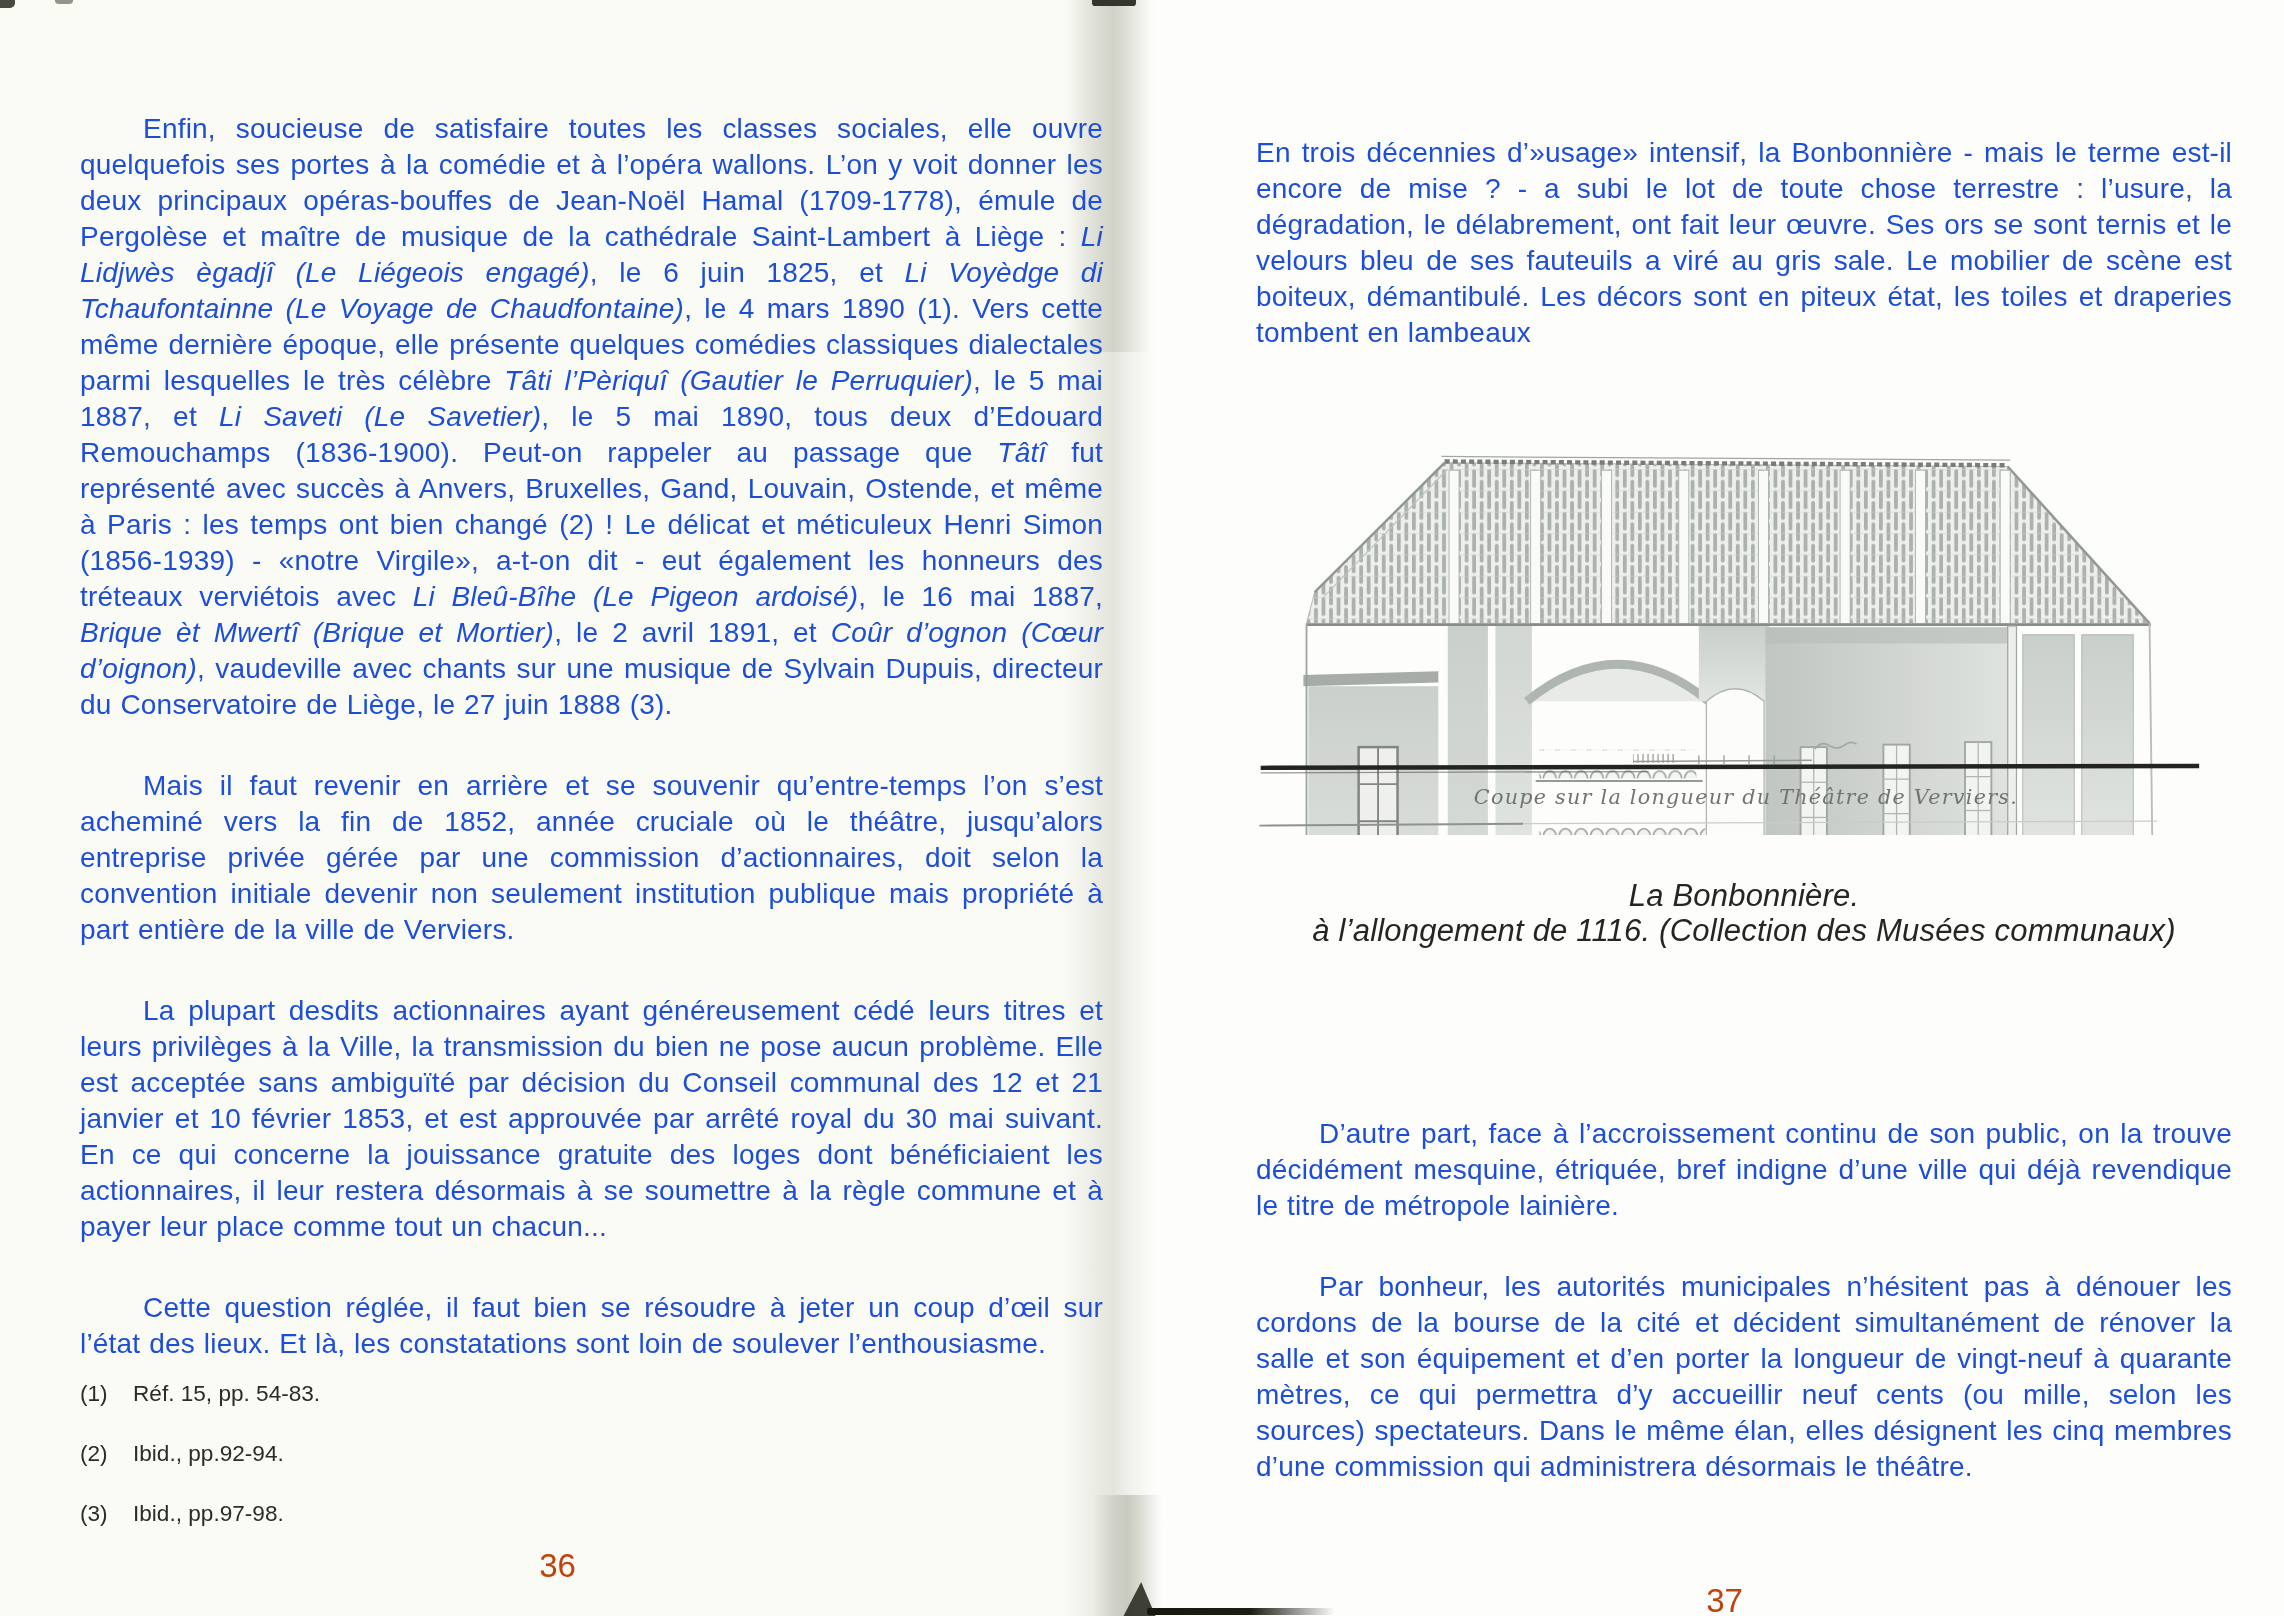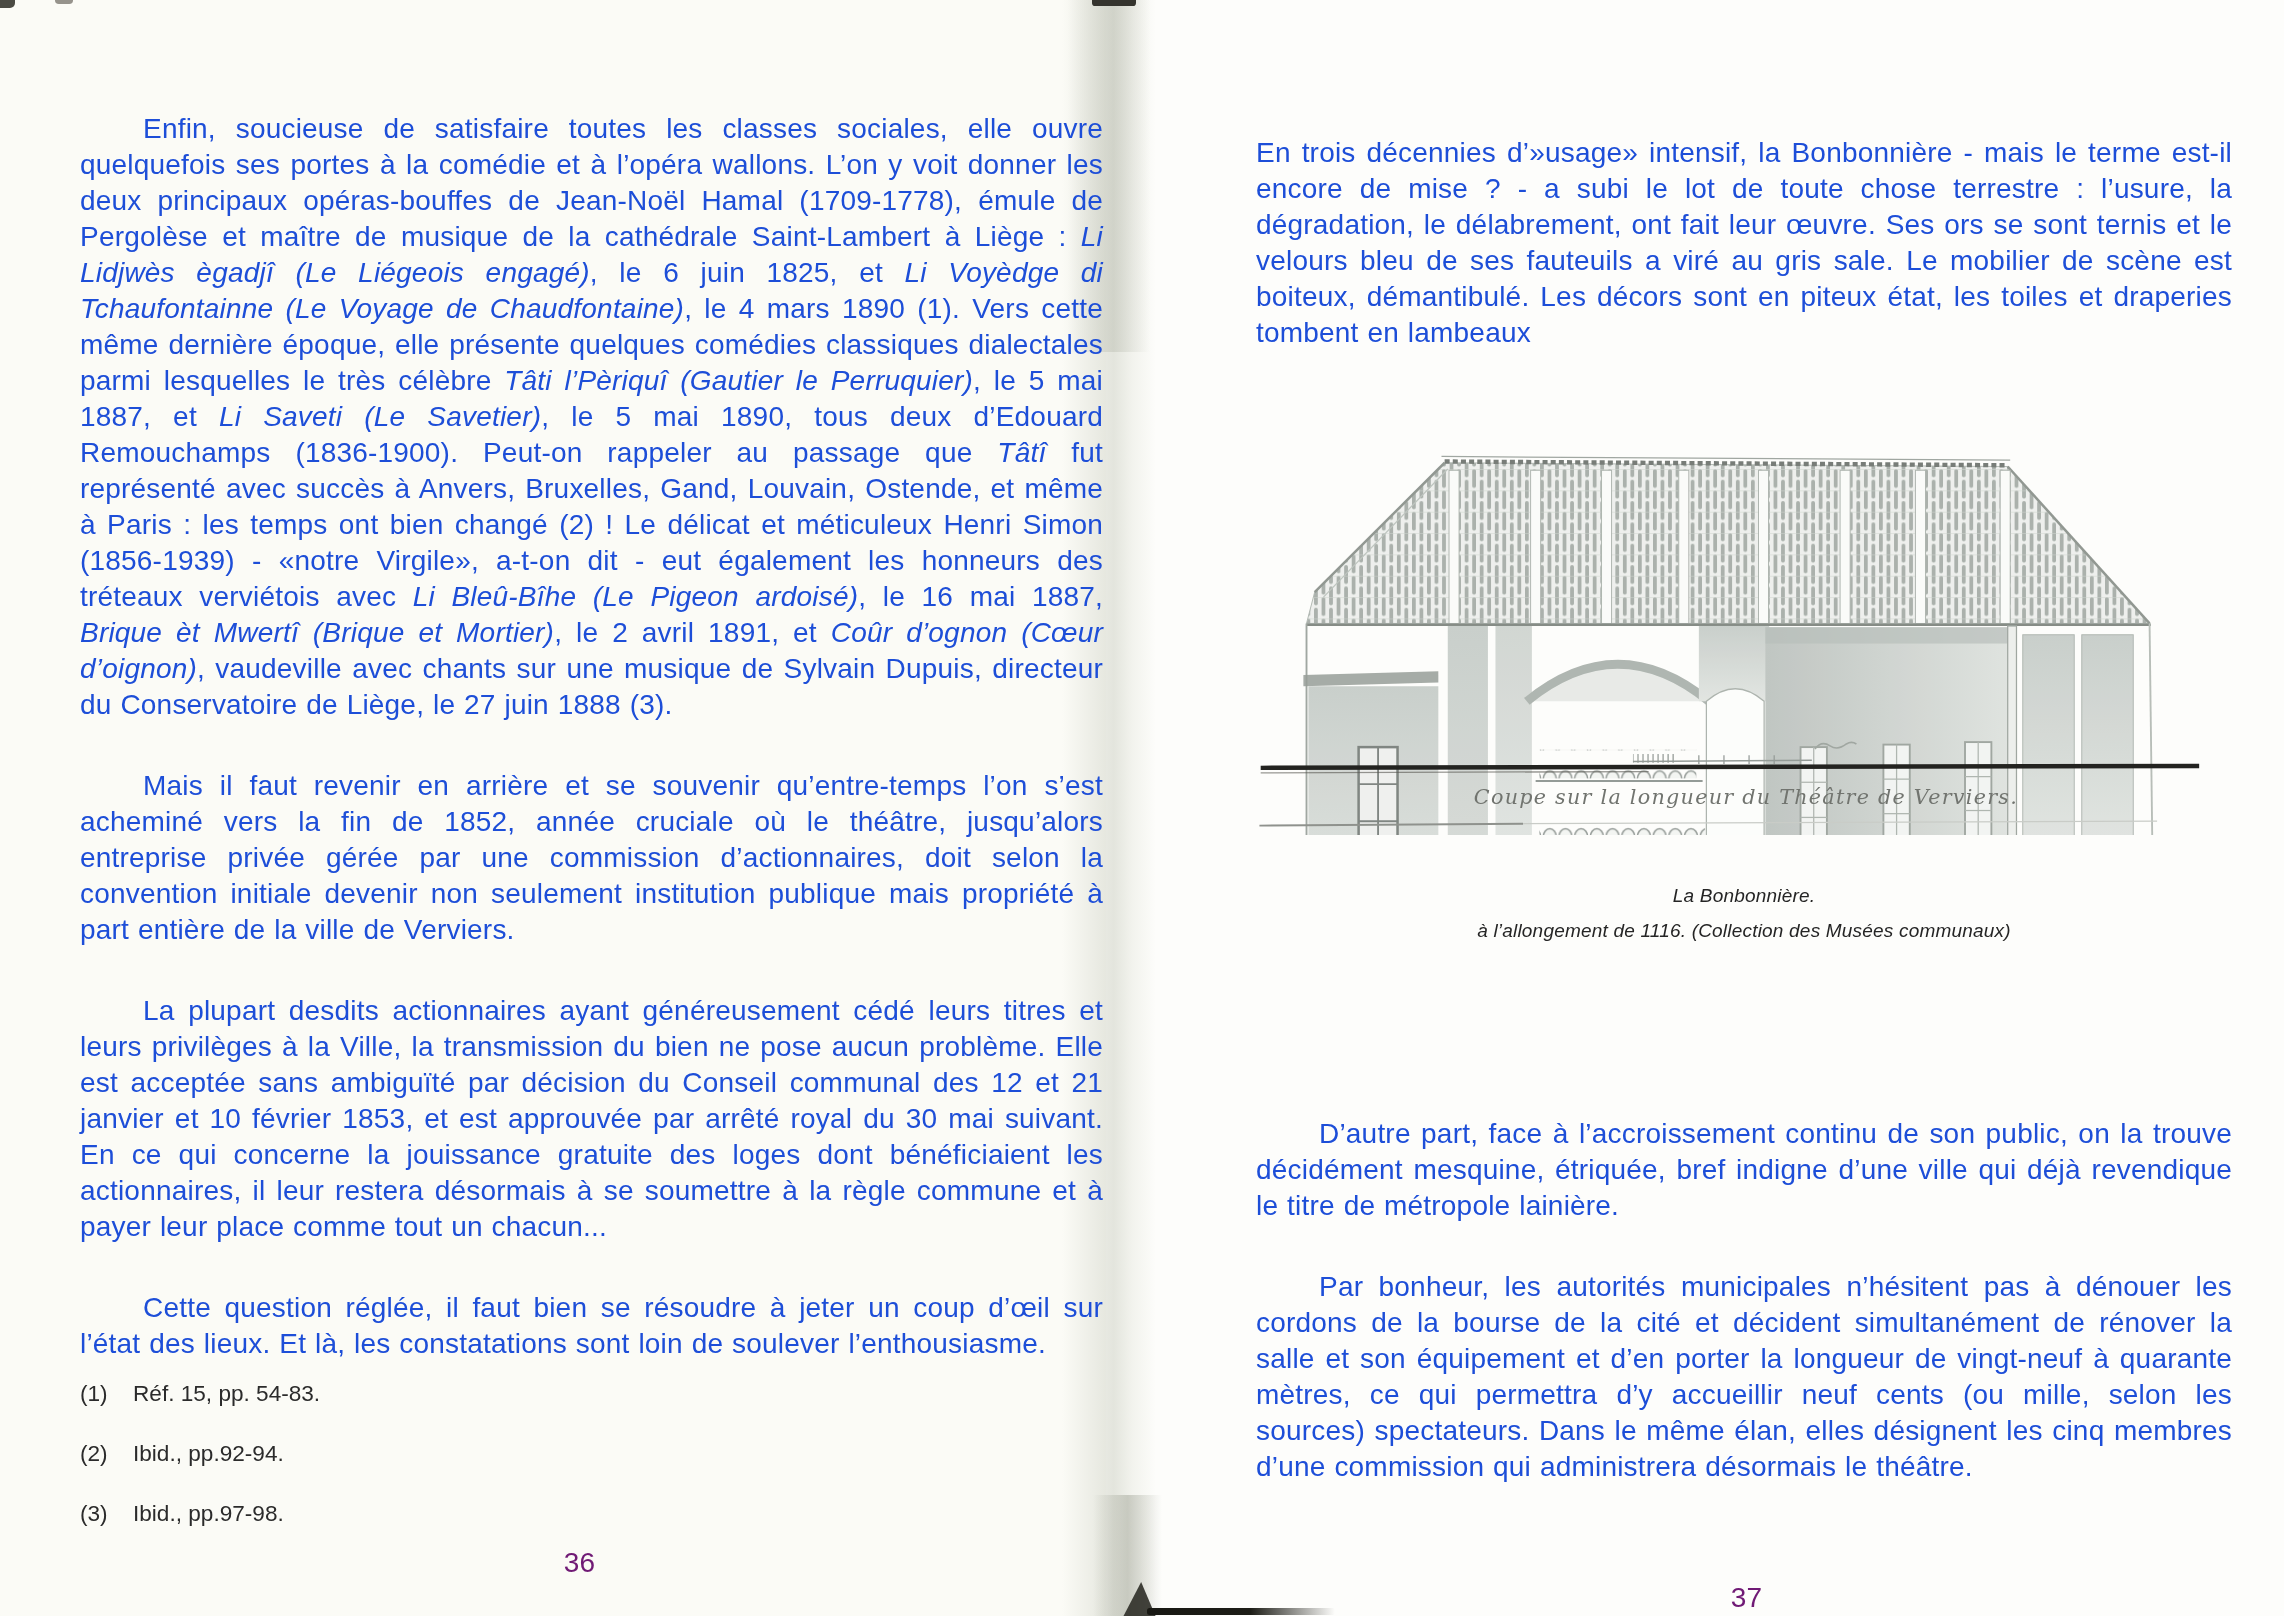--- a/index.html
+++ b/index.html
@@ -27,22 +27,22 @@
   .col-left{left:80px;top:111px;width:1023px;}
   .col-right-top{left:1256px;top:111px;width:976px;margin-top:24px;}
   .col-right-bottom{left:1256px;top:1116px;width:976px;}
   .para{font-size:28px;line-height:36px;text-align:justify;margin:0 0 45px 0;
     letter-spacing:0.2px;word-spacing:0.9px;color:#1d4ed8;}
   .para i{font-style:italic;}
   .footnotes{position:absolute;left:80px;top:1381px;width:942px;}
   .footnote{display:flex;font-size:22.6px;line-height:26px;color:#2b2b2b;margin-bottom:34px;}
   .footnote .fn-num{width:53px;flex:0 0 53px;}
   .fig-caption{position:absolute;left:1256px;top:878px;width:976px;text-align:center;
-    font-size:19px;line-height:35px;font-style:italic;color:#252525;letter-spacing:0.2px;}
-  .pagenum{position:absolute;font-size:28px;color:#701a75;width:75px;text-align:right;}
+    font-size:31px;line-height:35px;font-style:italic;color:#252525;letter-spacing:0.2px;}
+  .pagenum{position:absolute;font-size:33px;color:#c2410c;width:75px;text-align:center;}
   .pagenum-left{left:520px;top:1547px;}
   .pagenum-right{left:1687px;top:1582px;}
   .figure-wrap{position:absolute;left:1259px;top:405px;width:977px;height:430px;}
   svg .hand{font-family:"DejaVu Serif","Liberation Serif",serif;font-style:italic;font-size:33px;fill:#71746f;letter-spacing:2px;}
 </style>
 </head>
 <body>
 
 <div id="spread">
   <div class="page-tint-left"></div>

